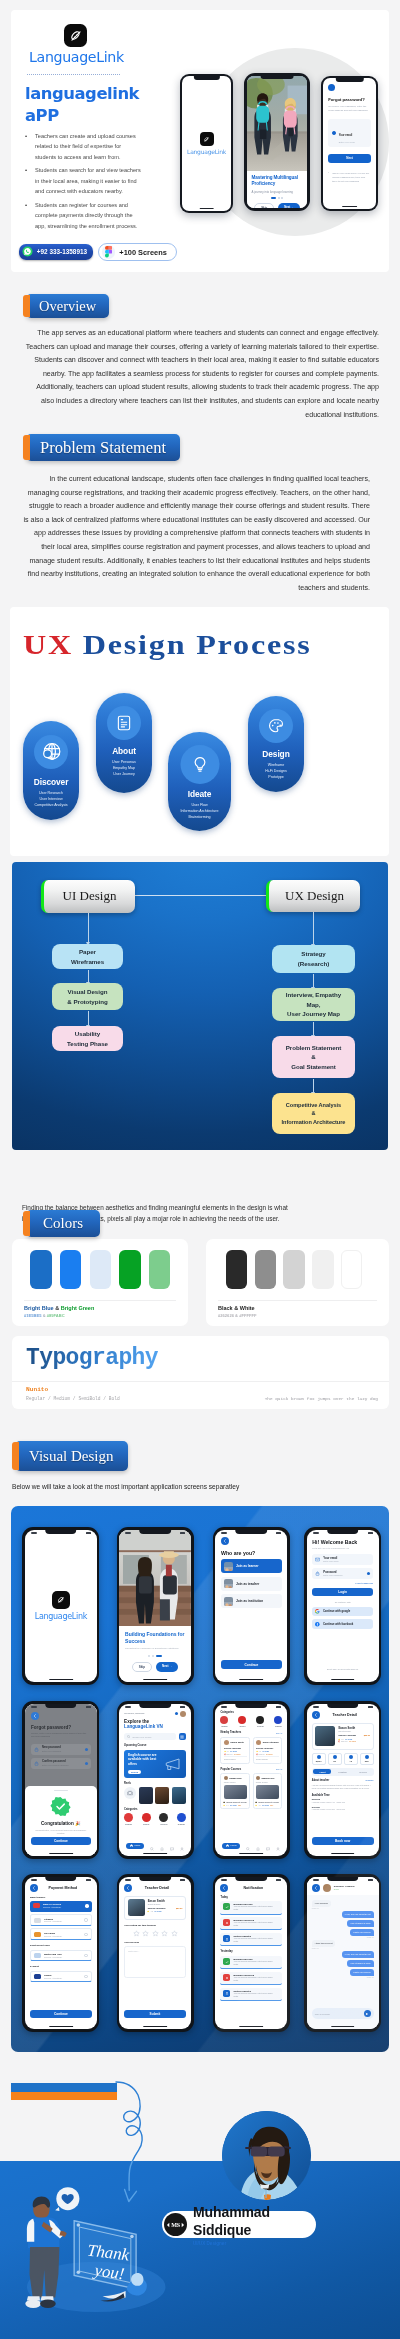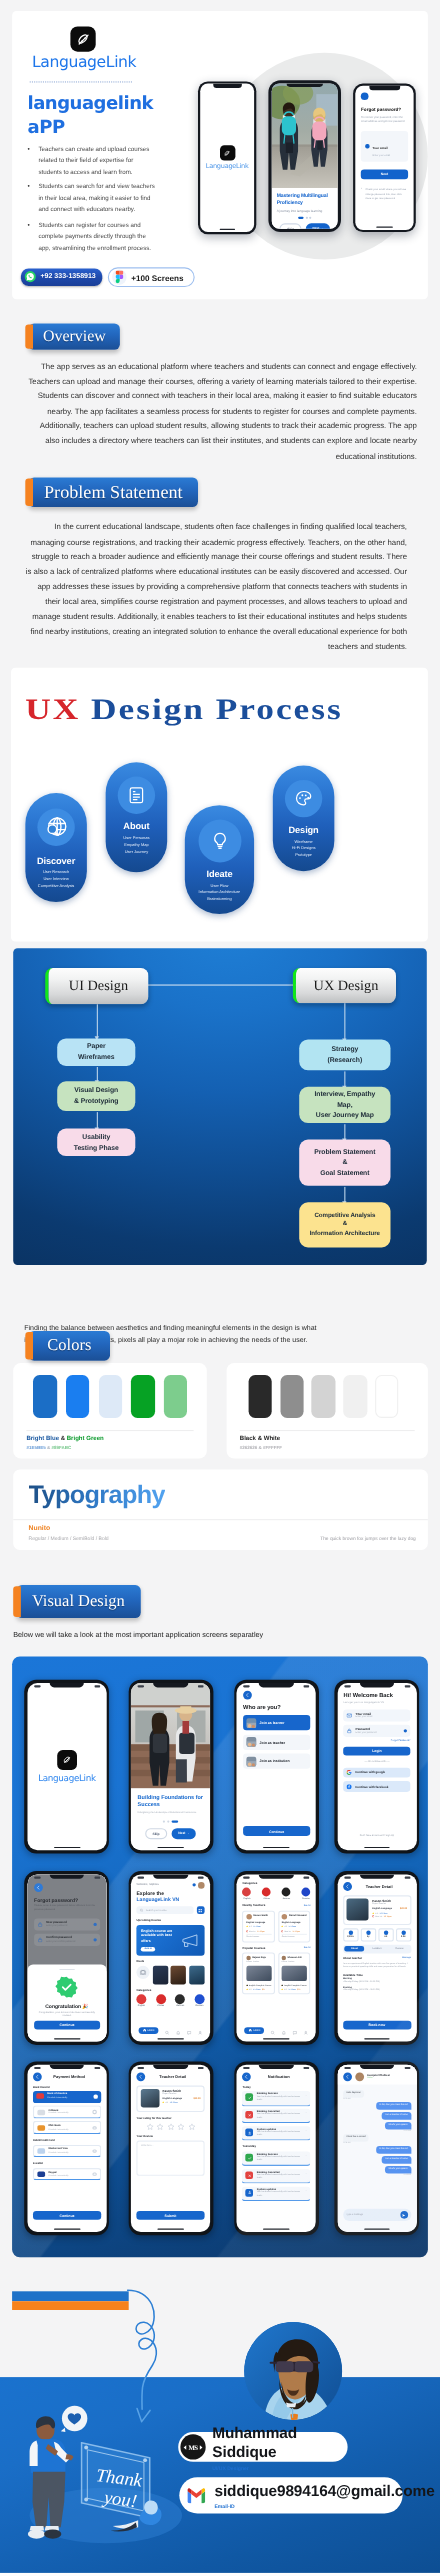--- a/index.html
+++ b/index.html
@@ -98,21 +98,21 @@
   
   .colors-intro { position:absolute; left:22px; top:1202px; width:350px; font-size:6.4px; line-height:11px; color:#2b2b2b; }
   .ccard { position:absolute; background:#fff; border-radius:7px; top:1239px; height:87px; }
   .swatches { position:absolute; display:flex; gap:8.2px; left:18.4px; top:10.5px; }
   .swatches span { width:21.4px; height:39.5px; border-radius:6px; display:block; }
   .cdiv { position:absolute; left:12px; right:12px; top:61px; height:1px; background:#eeeeef; }
   .cname { position:absolute; left:12px; top:66px; font-size:5.5px; font-weight:700; }
   .chex { position:absolute; left:12px; top:74px; font-size:4.1px; font-weight:700; }
 
   
-  .tycard { position:absolute; left:12px; top:1336px; width:377px; height:73px; background:#fff; border-radius:6px; }
+  .tycard { position:absolute; left:12px; top:1336px; width:377px; height:73px; background:#fff; border-radius:6px;font-family:Liberation Mono, monospace; }
   .tyword { position:absolute; left:14px; top:9px; font-size:23px; font-weight:700; letter-spacing:-0.6px;
      background:linear-gradient(90deg,#1d4f86 0%,#2f79c6 48%,#52a3f0 100%); -webkit-background-clip:text; background-clip:text; color:transparent; }
   .tydiv { position:absolute; left:0; right:0; top:45px; height:1px; background:#efeff0; }
   .tyfont { position:absolute; left:14px; top:50px; font-size:6.2px; font-weight:700; color:#ef8322; }
   .tyweights { position:absolute; left:14px; top:60px; font-size:4.6px; color:#a9a9ad; }
   .typan { position:absolute; right:11px; top:60px; font-size:4.4px; color:#9a9aa0; }
 
   
   .vd-note { position:absolute; left:12px; top:1483px; font-size:6.6px; color:#1f1f1f; font-weight:500; }
   .vdpanel { position:absolute; left:11px; top:1506px; width:378px; height:546px; border-radius:7px; overflow:hidden;
@@ -534,34 +534,20 @@
       <svg width="19" height="10" viewBox="0 0 40 18">
           <text x="20" y="13.5" font-family="Liberation Serif, serif" font-weight="700" font-size="13" fill="#fff" text-anchor="middle" letter-spacing="-1">MS</text>
           <path d="M2 9 7 4.5 7 13.5z" fill="#fff"></path>
           <path d="M38 9 33 4.5 33 13.5z" fill="#fff"></path>
         </svg>
       </span>
     <span><span class="fc-name">Muhammad Siddique</span>
     <span class="fc-sub" style="display:block">UI/UX Designer</span></span>
   </div>
 
-  <div class="fcard" style="left:163px; top:2252px; width:203px; height:33px; padding-left:5px;">
-    <span style="width:21px;height:21px;display:flex;align-items:center;justify-content:center;flex:0 0 auto">
-      <svg width="19" height="15" viewBox="0 0 24 18">
-          <path d="M2 2.8A2.8 2.8 0 0 1 4.8 0h.4L12 5.6 18.8 0h.4A2.8 2.8 0 0 1 22 2.8V16a2 2 0 0 1-2 2h-2V6l-6 4.6L6 6v12H4a2 2 0 0 1-2-2z" fill="#fff"></path>
-          <path d="M2 4.4 6 7.4V18H4a2 2 0 0 1-2-2z" fill="#4285F4"></path>
-          <path d="M22 4.4 18 7.4V18h2a2 2 0 0 0 2-2z" fill="#34A853"></path>
-          <path d="M2 2.6C2 1.2 3.6.4 4.7 1.3L6 2.4v5L2 4.4z" fill="#C5221F"></path>
-          <path d="M22 2.6c0-1.4-1.6-2.2-2.7-1.3L18 2.4v5l4-3z" fill="#FBBC04"></path>
-          <path d="M6 2.4 12 7l6-4.6v5L12 12 6 7.4z" fill="#EA4335"></path>
-        </svg>
-      </span>
-    <span><span class="fc-name">siddique9894164@gmail.come</span>
-    <span class="fc-sub" style="display:block">Email-ID</span></span>
-  </div>
 
   <div class="vdpanel">
     <div id="vdgrid">
 <div class="vp" style="left:11.4px; top:21px;">
           <div class="scr">
 <div class="notch"></div>
             <div class="sb">
               <i></i>
               <b></b>
             </div>

